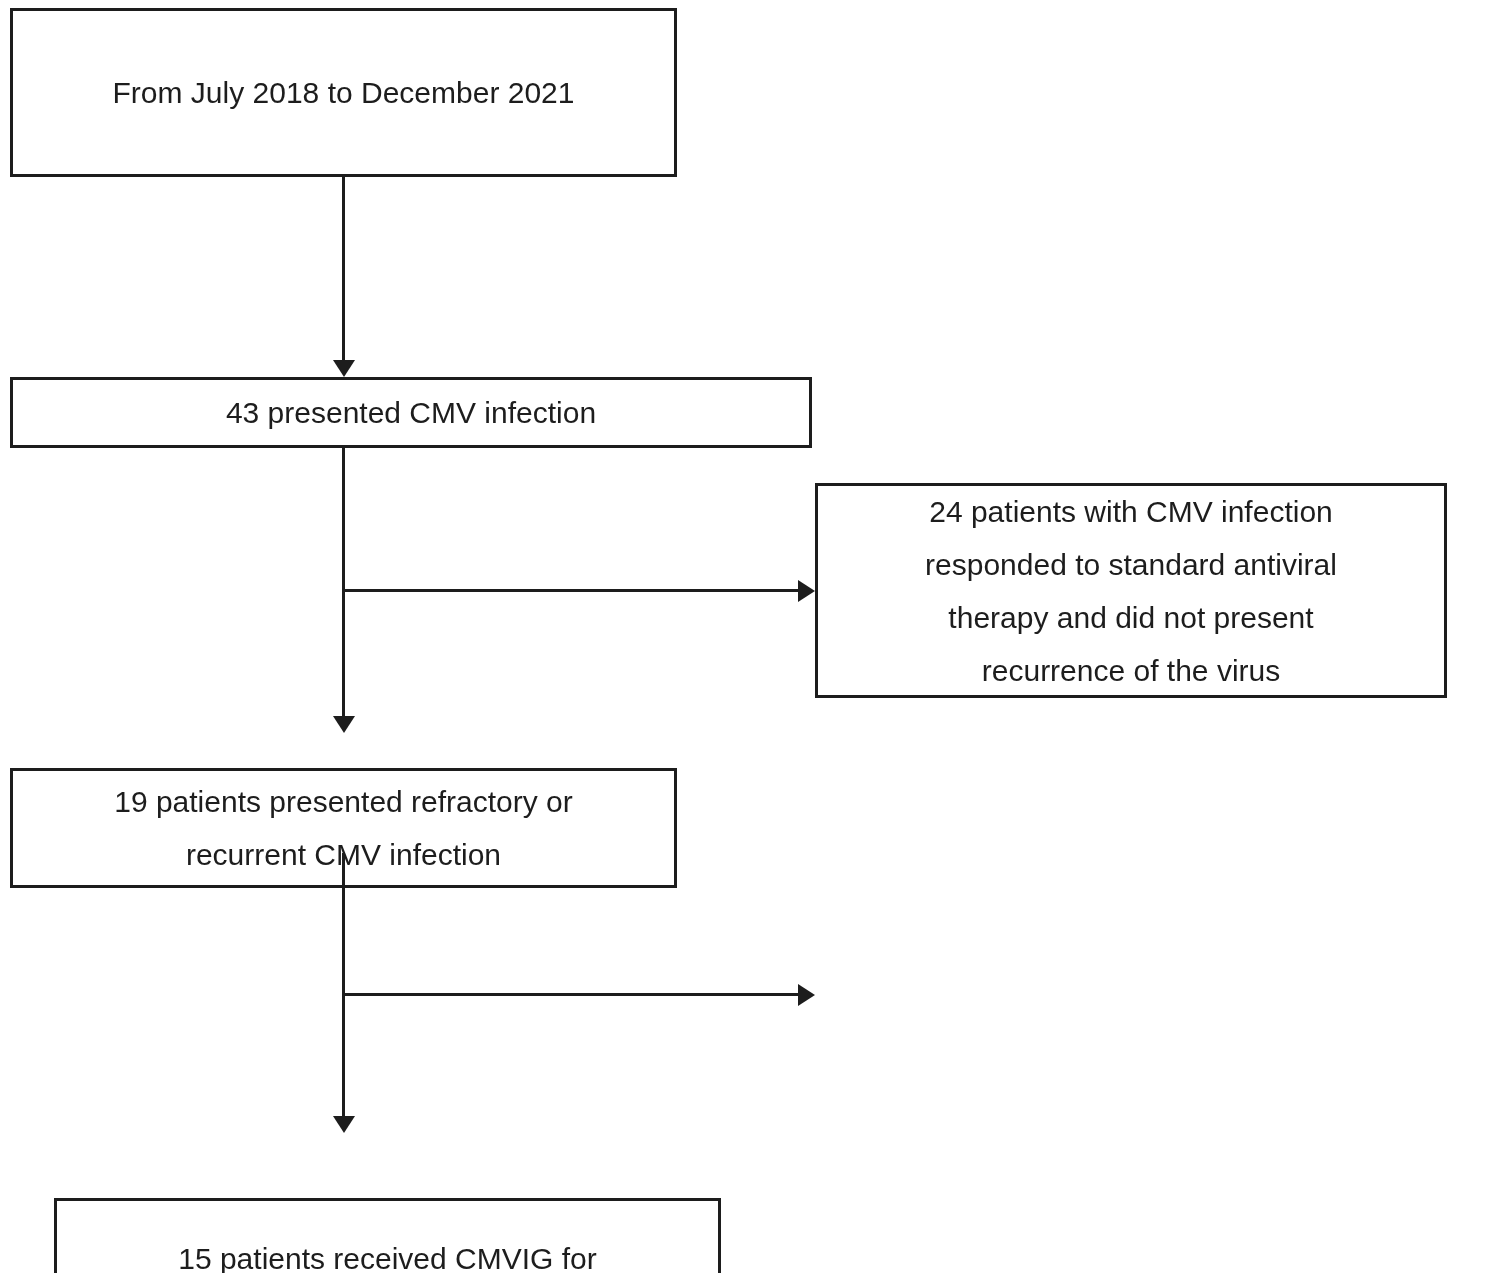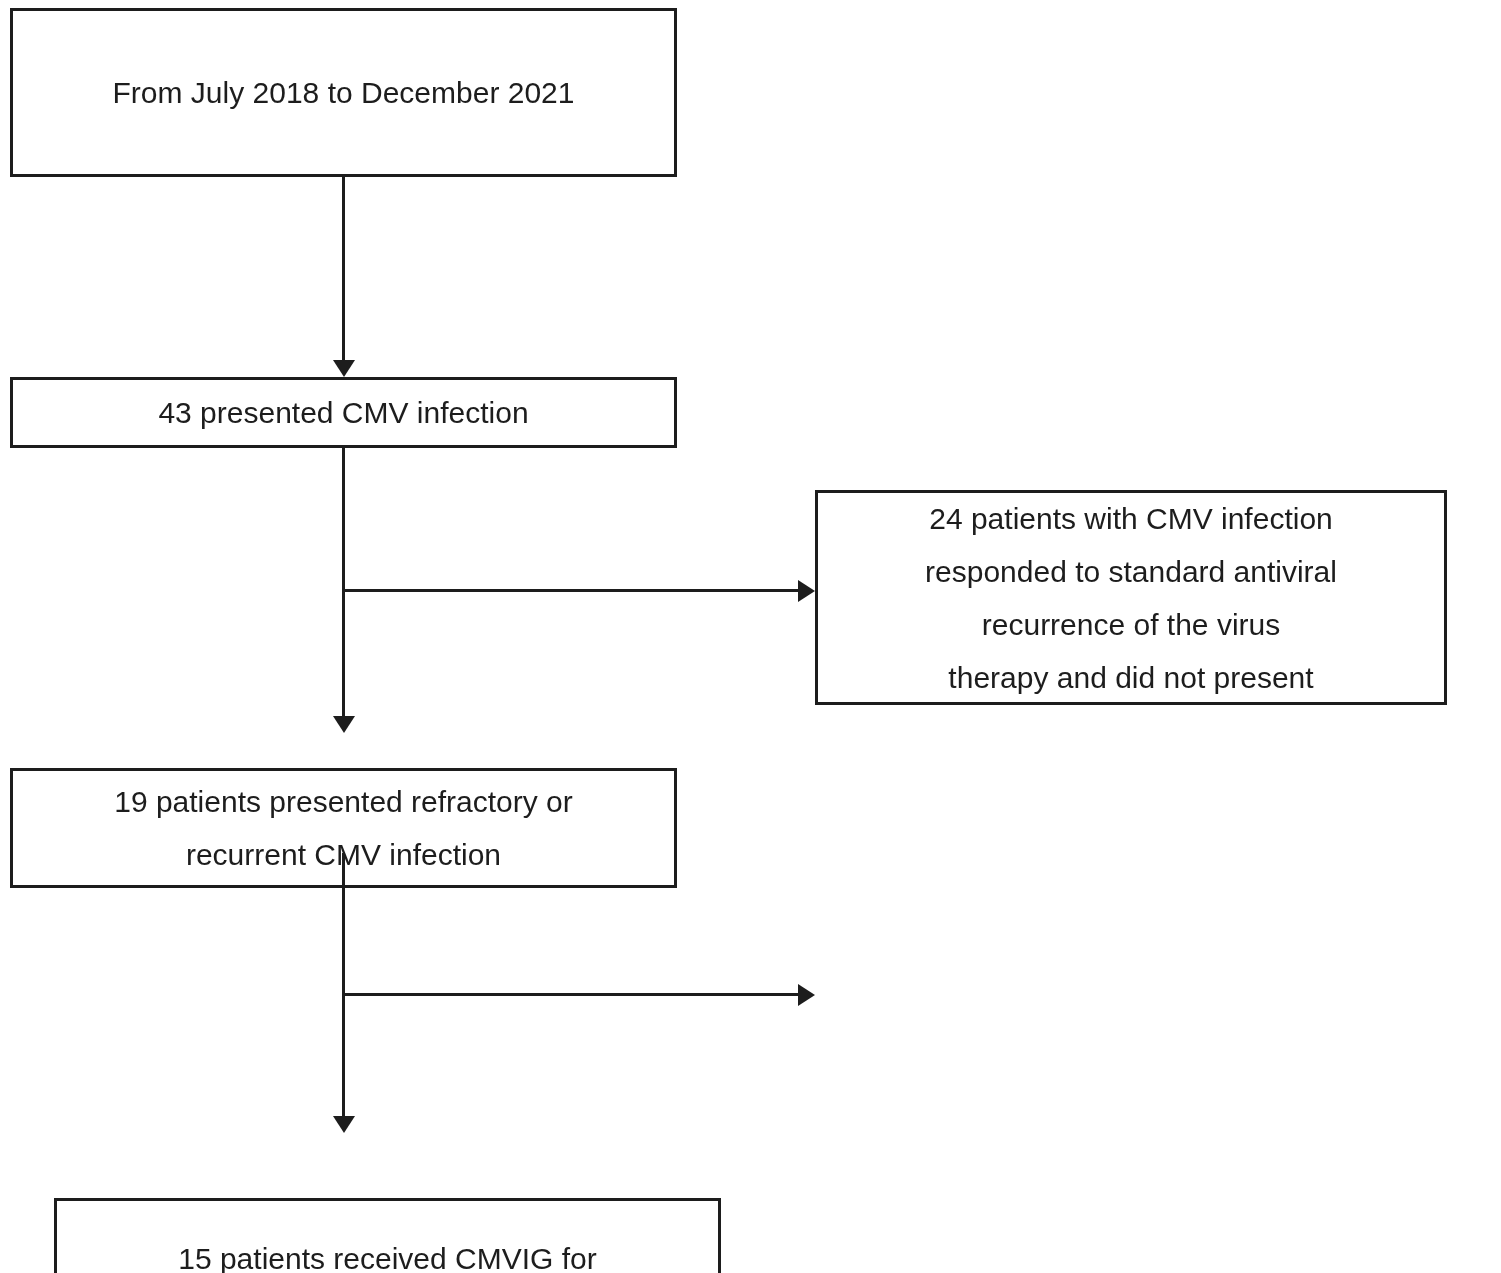--- a/index.html
+++ b/index.html
@@ -32,25 +32,25 @@
     text-align: center;
     color: var(--text-color);
     font-size: 30px;
     line-height: 53px;
     padding: 0 12px;
   }
   .flow-box .txt-line { width: 100%; }
 
   
   .box-allo      { left: 10px;  top: 8px;    width: 667px; height: 169px; align-items: center; }
-  .box-cmv       { left: 10px;  top: 377px;  width: 667px; height: 71px;  }
+  .box-cmv       { left: 10px;  top: 377px;  width: 802px; height: 71px;  }
   .box-refrec    { left: 10px;  top: 733px;  width: 667px; height: 120px; margin-top: 35px; }
   .box-cmvig     { left: 10px;  top: 1198px; width: 667px; height: 121px; margin-left: 44px; }
   
-  .box-responded { left: 815px; top: 483px;  width: 632px; height: 215px; margin-top: 7px; }
+  .box-responded { left: 815px; top: 483px;  width: 632px; height: 215px; }
   .box-nocmvig   { left: 815px; top: 937px;  width: 670px; height: 118px; }
 
   
   .shaft-v {
     position: absolute;
     width: 3px;
     background: var(--connector-color);
   }
   .shaft-h {
     position: absolute;
@@ -101,22 +101,22 @@
   </div>
 
   <div class="shaft-v v2"></div>
   <div class="head-down hd2"></div>
   <div class="shaft-h h1"></div>
   <div class="head-right hr1"></div>
 
   <div class="flow-box box-responded">
     <div class="txt-line">24 patients with CMV infection</div>
     <div class="txt-line">responded to standard antiviral</div>
+    <div class="txt-line">therapy and did not present</div>
     <div class="txt-line">recurrence of the virus</div>
-    <div class="txt-line">therapy and did not present</div>
   </div>
 
   <div class="flow-box box-refrec">
     <div class="txt-line">19 patients presented refractory or</div>
     <div class="txt-line">recurrent CMV infection</div>
   </div>
 
   <div class="shaft-v v3"></div>
   <div class="head-down hd3"></div>
   <div class="shaft-h h2"></div>

